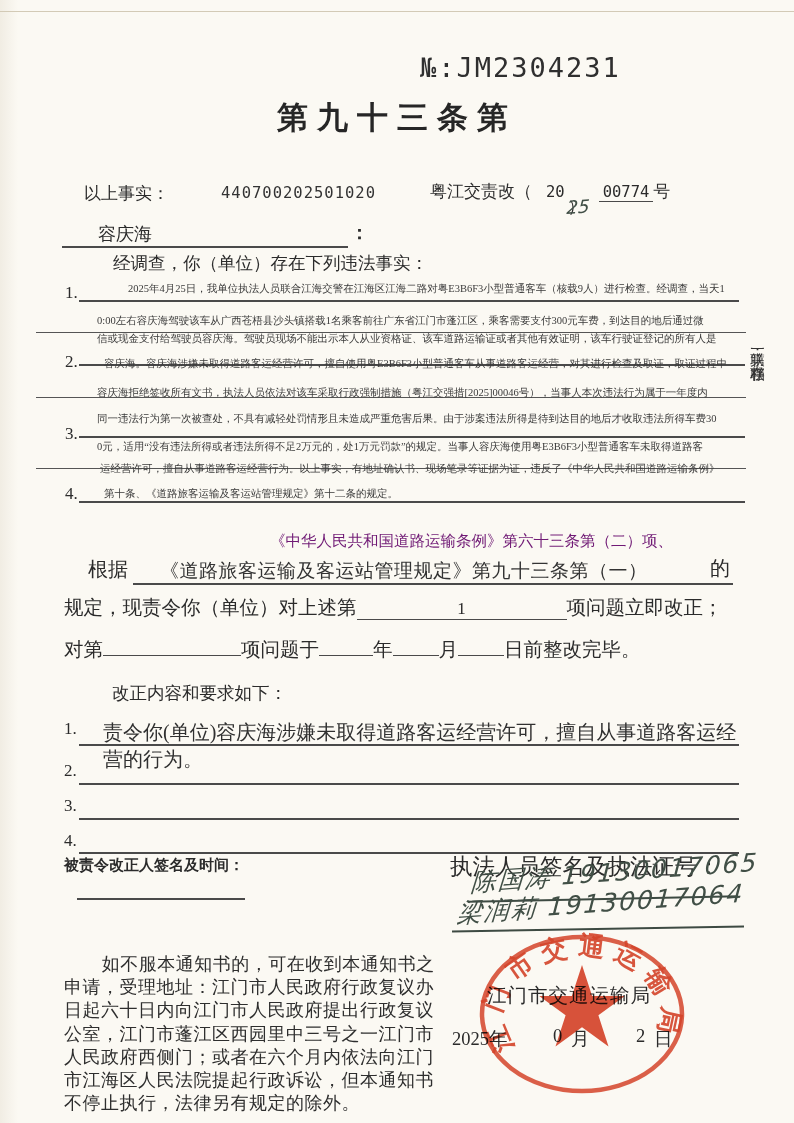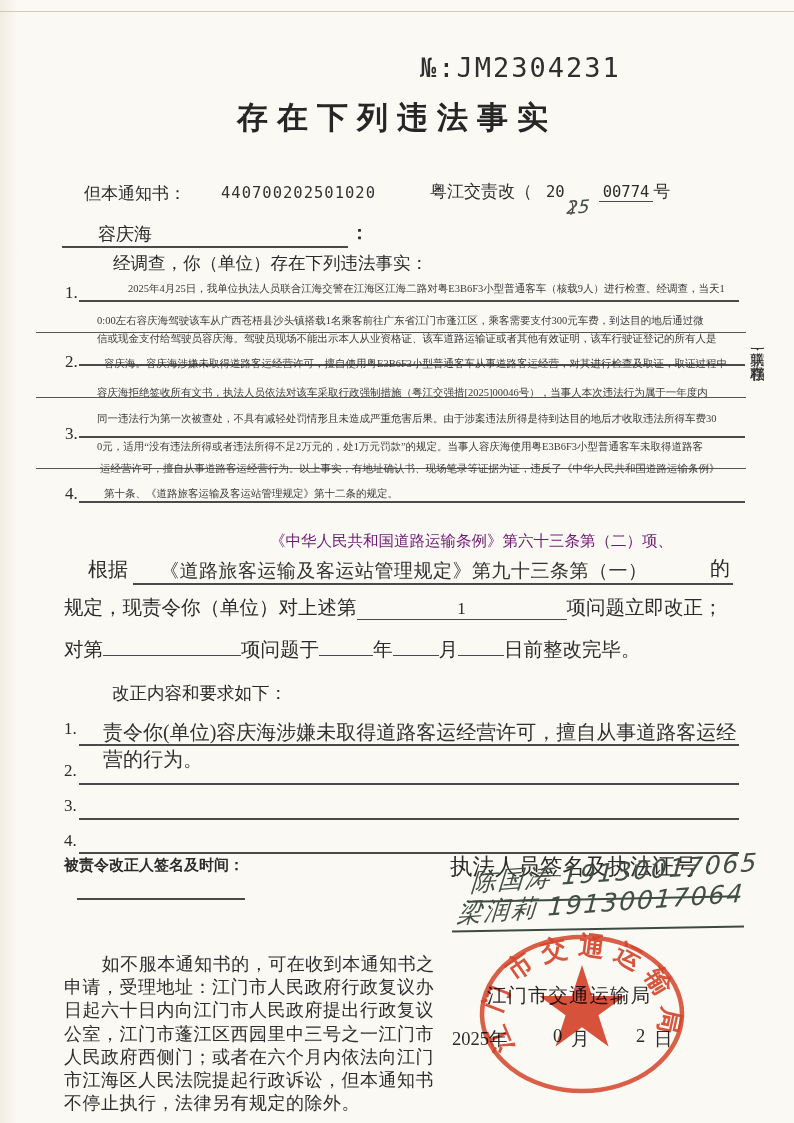--- a/index.html
+++ b/index.html
@@ -45,23 +45,23 @@
   .stamp-overlay{position:absolute;inset:0;pointer-events:none;mix-blend-mode:multiply;}
   .u-mid{display:inline-block;border-bottom:1.5px solid #4a4a4a;text-align:center;}
 </style>
 </head>
 <body>
 
 <div class="page">
   <div class="topline"></div>
 
   <div class="abs serial" style="left:420px;top:52px;">№:JM2304231</div>
-  <div class="abs title" style="top:97px;">存在下列违法事实</div>
+  <div class="abs title" style="top:97px;">第九十三条第</div>
 
-  <div class="abs lbl" style="left:84px;top:182px;">但本通知书：</div>
+  <div class="abs lbl" style="left:84px;top:182px;">以上事实：</div>
   <div class="abs mono" style="left:221px;top:184px;font-size:15.5px;letter-spacing:1px;color:#333;">440700202501020</div>
   <div class="abs" style="left:430px;top:180px;font-size:17px;">
     <span>粤江交责改（</span><span style="display:inline-block;width:14px;"></span><span class="mono" style="font-size:15.5px;">20</span><span style="position:relative;display:inline-block;width:34px;">
       <span style="position:absolute;left:3px;top:-2px;">）</span>
       <span class="hand" style="position:absolute;left:1px;top:0;font-size:18px;letter-spacing:0;">25</span>
     </span><span class="mono" style="font-size:15.5px;border-bottom:1.5px solid #4a4a4a;padding:0 4px;">00774</span><span>号</span>
   </div>
 
   <div class="rule" style="left:62px;width:286px;top:246px;"></div>
   <div class="abs" style="left:98px;top:222px;font-size:18px;font-weight:500;">容庆海</div>

